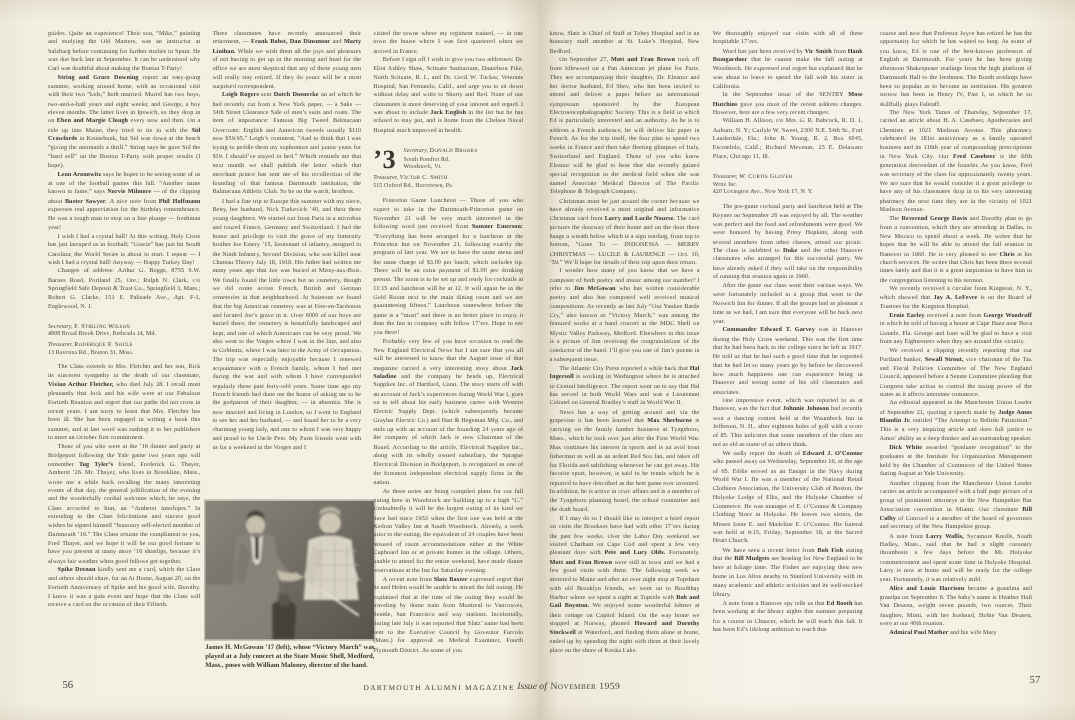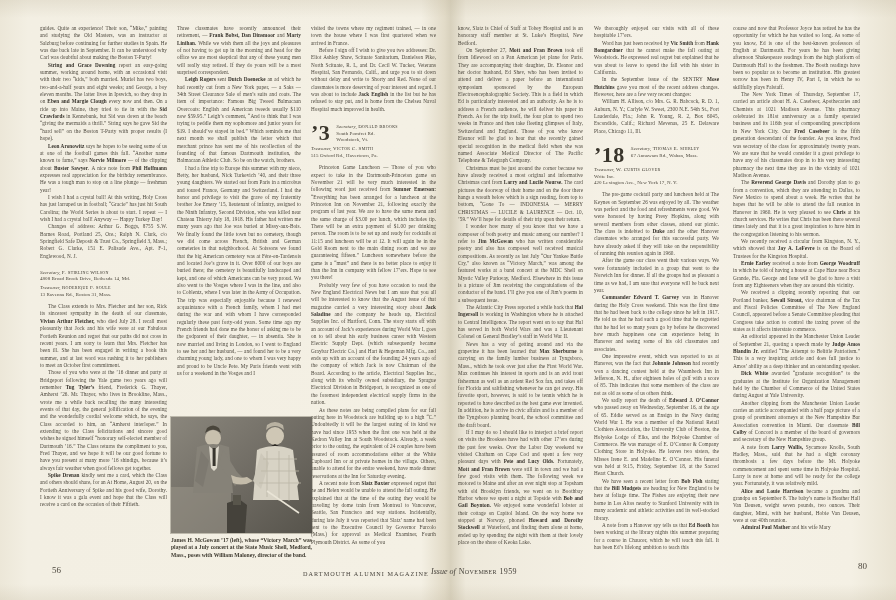--- a/index.html
+++ b/index.html
@@ -121,26 +121,20 @@
       <p><span>The Atlantic City Press reported a while back that </span><span class="b">Hal Ingersoll</span><span> is working in Washington where he is attached to Central Intelligence. The report went on to say that Hal has served in both World Wars and was a Lieutenant Colonel on General Bradley’s staff in World War II.</span></p>
       <p><span>News has a way of getting around and via the grapevine it has been learned that </span><span class="b">Max Sherburne</span><span> is carrying on the family lumber business at Tyngsboro, Mass., which he took over just after the First World War. Max continues his interest in sports and is an avid trout fisherman as well as an ardent Red Sox fan, and takes off for Florida and saltfishing whenever he can get away. His favorite sport, however, is said to be tennis which he is reported to have described as the best game ever invented. In addition, he is active in civic affairs and is a member of the Tyngsboro planning board, the school committee and the draft board.</span></p>
       <p><span>If I may do so I should like to interject a brief report on visits the Brookses have had with other 17’ers during the past few weeks. Over the Labor Day weekend we visited Chatham on Cape Cod and spent a few very pleasant days with </span><span class="b">Pete and Lucy Olds.</span><span> Fortunately, </span><span class="b">Mott and Fran Brown</span><span> were still in town and we had a few good visits with them. The following week we motored to Maine and after an over night stop at Topsham with old Brooklyn friends, we went on to Boothbay Harbor where we spent a night at Topside with </span><span class="b">Bob and Gail Boynton.</span><span> We enjoyed some wonderful lobster at their cottage on Capitol Island. On the way home we stopped at Norway, phoned </span><span class="b">Howard and Dorothy Stockwell</span><span> at Waterford, and finding them alone at home, ended up by spending the night with them at their lovely place on the shore of Keoka Lake.</span></p>
     </div>
   <div class="col" id="col-R2">
       <p class="ni"><span>We thoroughly enjoyed our visits with all of these hospitable 17’ers.</span></p>
       <p><span>Word has just been received by </span><span class="b">Vic Smith</span><span> from </span><span class="b">Hank Bomgardner</span><span> that he cannot make the fall outing at Woodstock. He expressed real regret but explained that he was about to leave to spend the fall with his sister in California.</span></p>
       <p><span>In the September issue of the SENTRY </span><span class="b">Mose Hutchins</span><span> gave you most of the recent address changes. However, here are a few very recent changes:</span></p>
       <p><span>William H. Allison, c/o Mrs. G. R. Babcock, R. D. 1, Auburn, N. Y.; Carlyle W. Sweet, 2300 N.E. 54th St., Fort Lauderdale, Fla.; John R. Young, R. 2, Box 6045, Escondido, Calif.; Richard Mevenas, 25 E. Delaware Place, Chicago 11, Ill.</span></p>
       <div class="section">
-        <div class="sec-top">
-          <div class="sec-year">’18</div>
-          <div class="sec-info">
-            <div class="entry"><span class="sec-label">Secretary, </span><span class="sec-name">Thomas E. Shirley</span><div>67 Annawam Rd., Waban, Mass.</div></div>
-          </div>
-        </div>
         <div class="sec-below">
           <div class="entry"><span class="sec-label">Treasurer, </span><span class="sec-name">W. Curtis Glover</span><div>Write Inc.</div><div>420 Lexington Ave., New York 17, N. Y.</div></div>
         </div>
       </div>
       <p><span>The pre-game cocktail party and luncheon held at The Keynes on September 26 was enjoyed by all. The weather was perfect and the food and refreshments were good. We were honored by having Presy Hopkins, along with several members from other classes, attend our picnic. The class is indebted to </span><span class="b">Duke</span><span> and the other Hanover classmates who arranged for this successful party. We have already asked if they will take on the responsibility of running this reunion again in 1960.</span></p>
       <p><span>After the game our class went their various ways. We were fortunately included in a group that went to the Norwich Inn for dinner. If all the groups had as pleasant a time as we had, I am sure that everyone will be back next year.</span></p>
       <p><span class="b">Commander Edward T. Garvey</span><span> was in Hanover during the Holy Cross weekend. This was the first time that he had been back to the college since he left in 1917. He told us that he had such a good time that he regretted that he had let so many years go by before he discovered how much happiness one can experience being in Hanover and seeing some of his old classmates and associates.</span></p>
       <p><span>One impressive event, which was reported to us at Hanover, was the fact that </span><span class="b">Johnnie Johnson</span><span> had recently won a dancing contest held at the Waumbeck Inn in Jefferson, N. H., after eighteen holes of golf with a score of 85. This indicates that some members of the class are not as old as some of us others think.</span></p>
       <p><span>We sadly report the death of </span><span class="b">Edward J. O’Connor</span><span> who passed away on Wednesday, September 16, at the age of 65. Eddie served as an Ensign in the Navy during World War I. He was a member of the National Retail Clothiers Association, the University Club of Boston, the Holyoke Lodge of Elks, and the Holyoke Chamber of Commerce. He was manager of E. O’Connor &amp; Company Clothing Store in Holyoke. He leaves two sisters, the Misses Irene E. and Madeline E. O’Connor. His funeral was held at 9:15, Friday, September 18, at the Sacred Heart Church.</span></p>
       <p><span>We have seen a recent letter from </span><span class="b">Bob Fish</span><span> stating that the </span><span class="b">Bill Mudgets</span><span> are heading for New England to be here at foliage time. The Fishes are enjoying their new home in Los Altos nearby to Stanford University with its many academic and athletic activities and its well-stocked library.</span></p>
@@ -203,14 +197,14 @@
       </g>
     </svg>
   </figure>
   <figcaption id="caption">James H. McGowan ’17 (left), whose “Victory March” was played at a July concert at the State Music Shell, Medford, Mass., poses with William Maloney, director of the band.</figcaption>
 
   <div class="pgnum" id="pg-left">56</div>
   <div id="mag-footer">DARTMOUTH ALUMNI MAGAZINE</div>
   <div id="issue-footer">
     <span class="it">Issue of</span><span class="sc">November 1959</span>
   </div>
-  <div class="pgnum" id="pg-right">80</div>
+  <div class="pgnum" id="pg-right">57</div>
 </div>
 
 </body></html>

